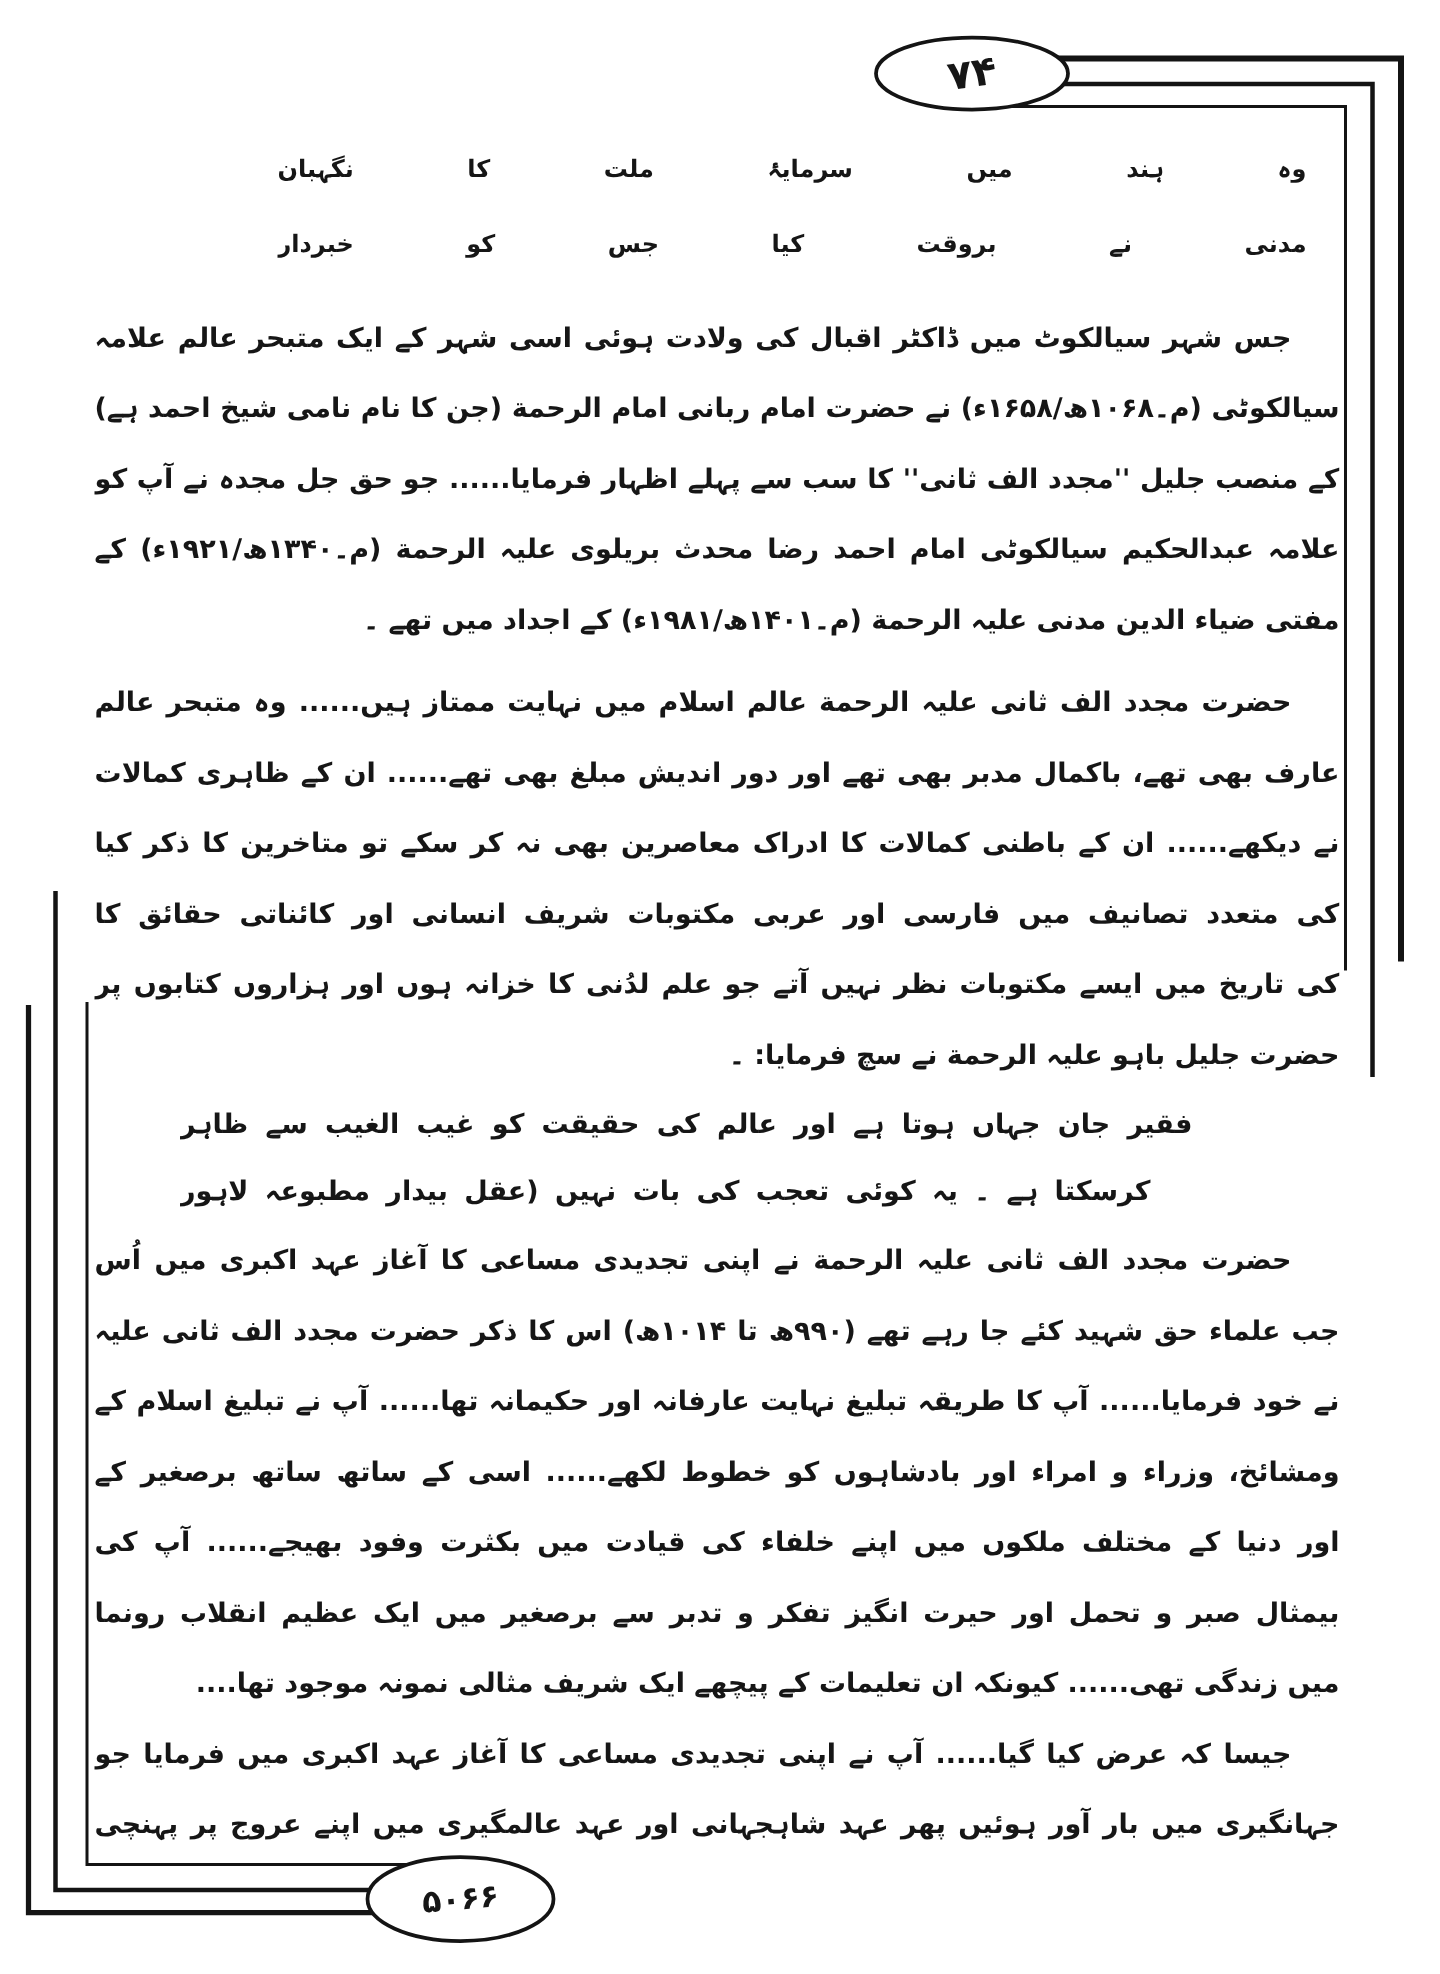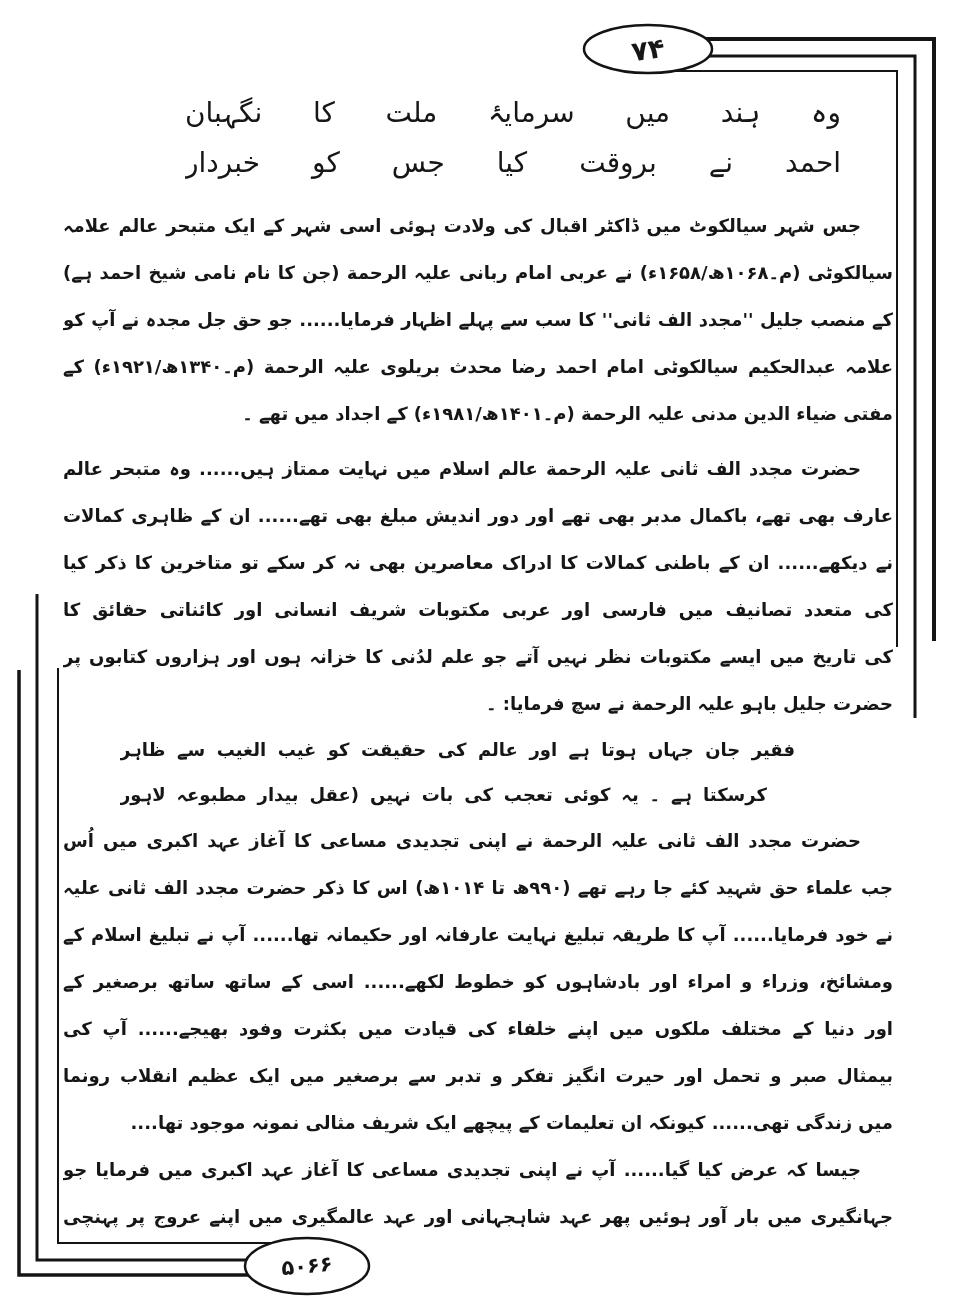--- a/index.html
+++ b/index.html
@@ -12,22 +12,22 @@
     direction:rtl;
     color:#161616;
     overflow:hidden;
   }
   .border-layer { position:absolute; inset:0; pointer-events:none; }
 
   .content { position:absolute; top:0; right:0; left:0; }
 
   
   .verse {
-    margin:88px 119px 0 185px; 
-    font-size:28px; font-weight:normal;
+    margin:88px 89px 0 185px; 
+    font-size:16px; font-weight:bold;
   }
   .vline {
     height:50px; line-height:50px;
     text-align:justify; text-align-last:justify;
     overflow:hidden; white-space:nowrap;
   }
 
   
   .body-text { margin:14px 67px 0 63px; font-size:18px; font-weight:bold; }
   .bline {
@@ -87,28 +87,28 @@
     </svg>
   </div>
 
   <div class="oval-num top">۷۴</div>
   <div class="oval-num bottom">۵۰۶۶</div>
 
   <div class="content">
 
     <div class="verse">
       <div class="vline">وہ ہند میں سرمایۂ ملت کا نگہبان</div>
-      <div class="vline">احمد نے بروقت کیا جس کو خبردار</div>
+      <div class="vline">مدنی نے بروقت کیا جس کو خبردار</div>
     </div>
 
     <div class="body-text">
 
       <div>
         <div class="bline first">جس شہر سیالکوٹ میں ڈاکٹر اقبال کی ولادت ہوئی اسی شہر کے ایک متبحر عالم علامہ عبدالحکیم</div>
-        <div class="bline">سیالکوٹی (م۔۱۰۶۸ھ/۱۶۵۸ء) نے عربی امام ربانی علیہ الرحمة (جن کا نام نامی شیخ احمد ہے)</div>
+        <div class="bline">سیالکوٹی (م۔۱۰۶۸ھ/۱۶۵۸ء) نے حضرت امام ربانی امام الرحمة (جن کا نام نامی شیخ احمد ہے)</div>
         <div class="bline">کے منصب جلیل ''مجدد الف ثانی'' کا سب سے پہلے اظہار فرمایا...... جو حق جل مجدہ نے آپ کو عطا فرمایا</div>
         <div class="bline">علامہ عبدالحکیم سیالکوٹی امام احمد رضا محدث بریلوی علیہ الرحمة (م۔۱۳۴۰ھ/۱۹۲۱ء) کے خلیفۂ اجل</div>
         <div class="bline lastln">مفتی ضیاء الدین مدنی علیہ الرحمة (م۔۱۴۰۱ھ/۱۹۸۱ء) کے اجداد میں تھے ۔</div>
       </div>
 
       <div class="p2">
         <div class="bline first">حضرت مجدد الف ثانی علیہ الرحمة عالم اسلام میں نہایت ممتاز ہیں...... وہ متبحر عالم بھی تھے، بے مثال</div>
         <div class="bline">عارف بھی تھے، باکمال مدبر بھی تھے اور دور اندیش مبلغ بھی تھے...... ان کے ظاہری کمالات دیکھنے والوں</div>
         <div class="bline">نے دیکھے...... ان کے باطنی کمالات کا ادراک معاصرین بھی نہ کر سکے تو متاخرین کا ذکر کیا جائے...... ان</div>
         <div class="bline">کی متعدد تصانیف میں فارسی اور عربی مکتوبات شریف انسانی اور کائناتی حقائق کا سرچشمہ ہیں...... مکتوبات</div>

